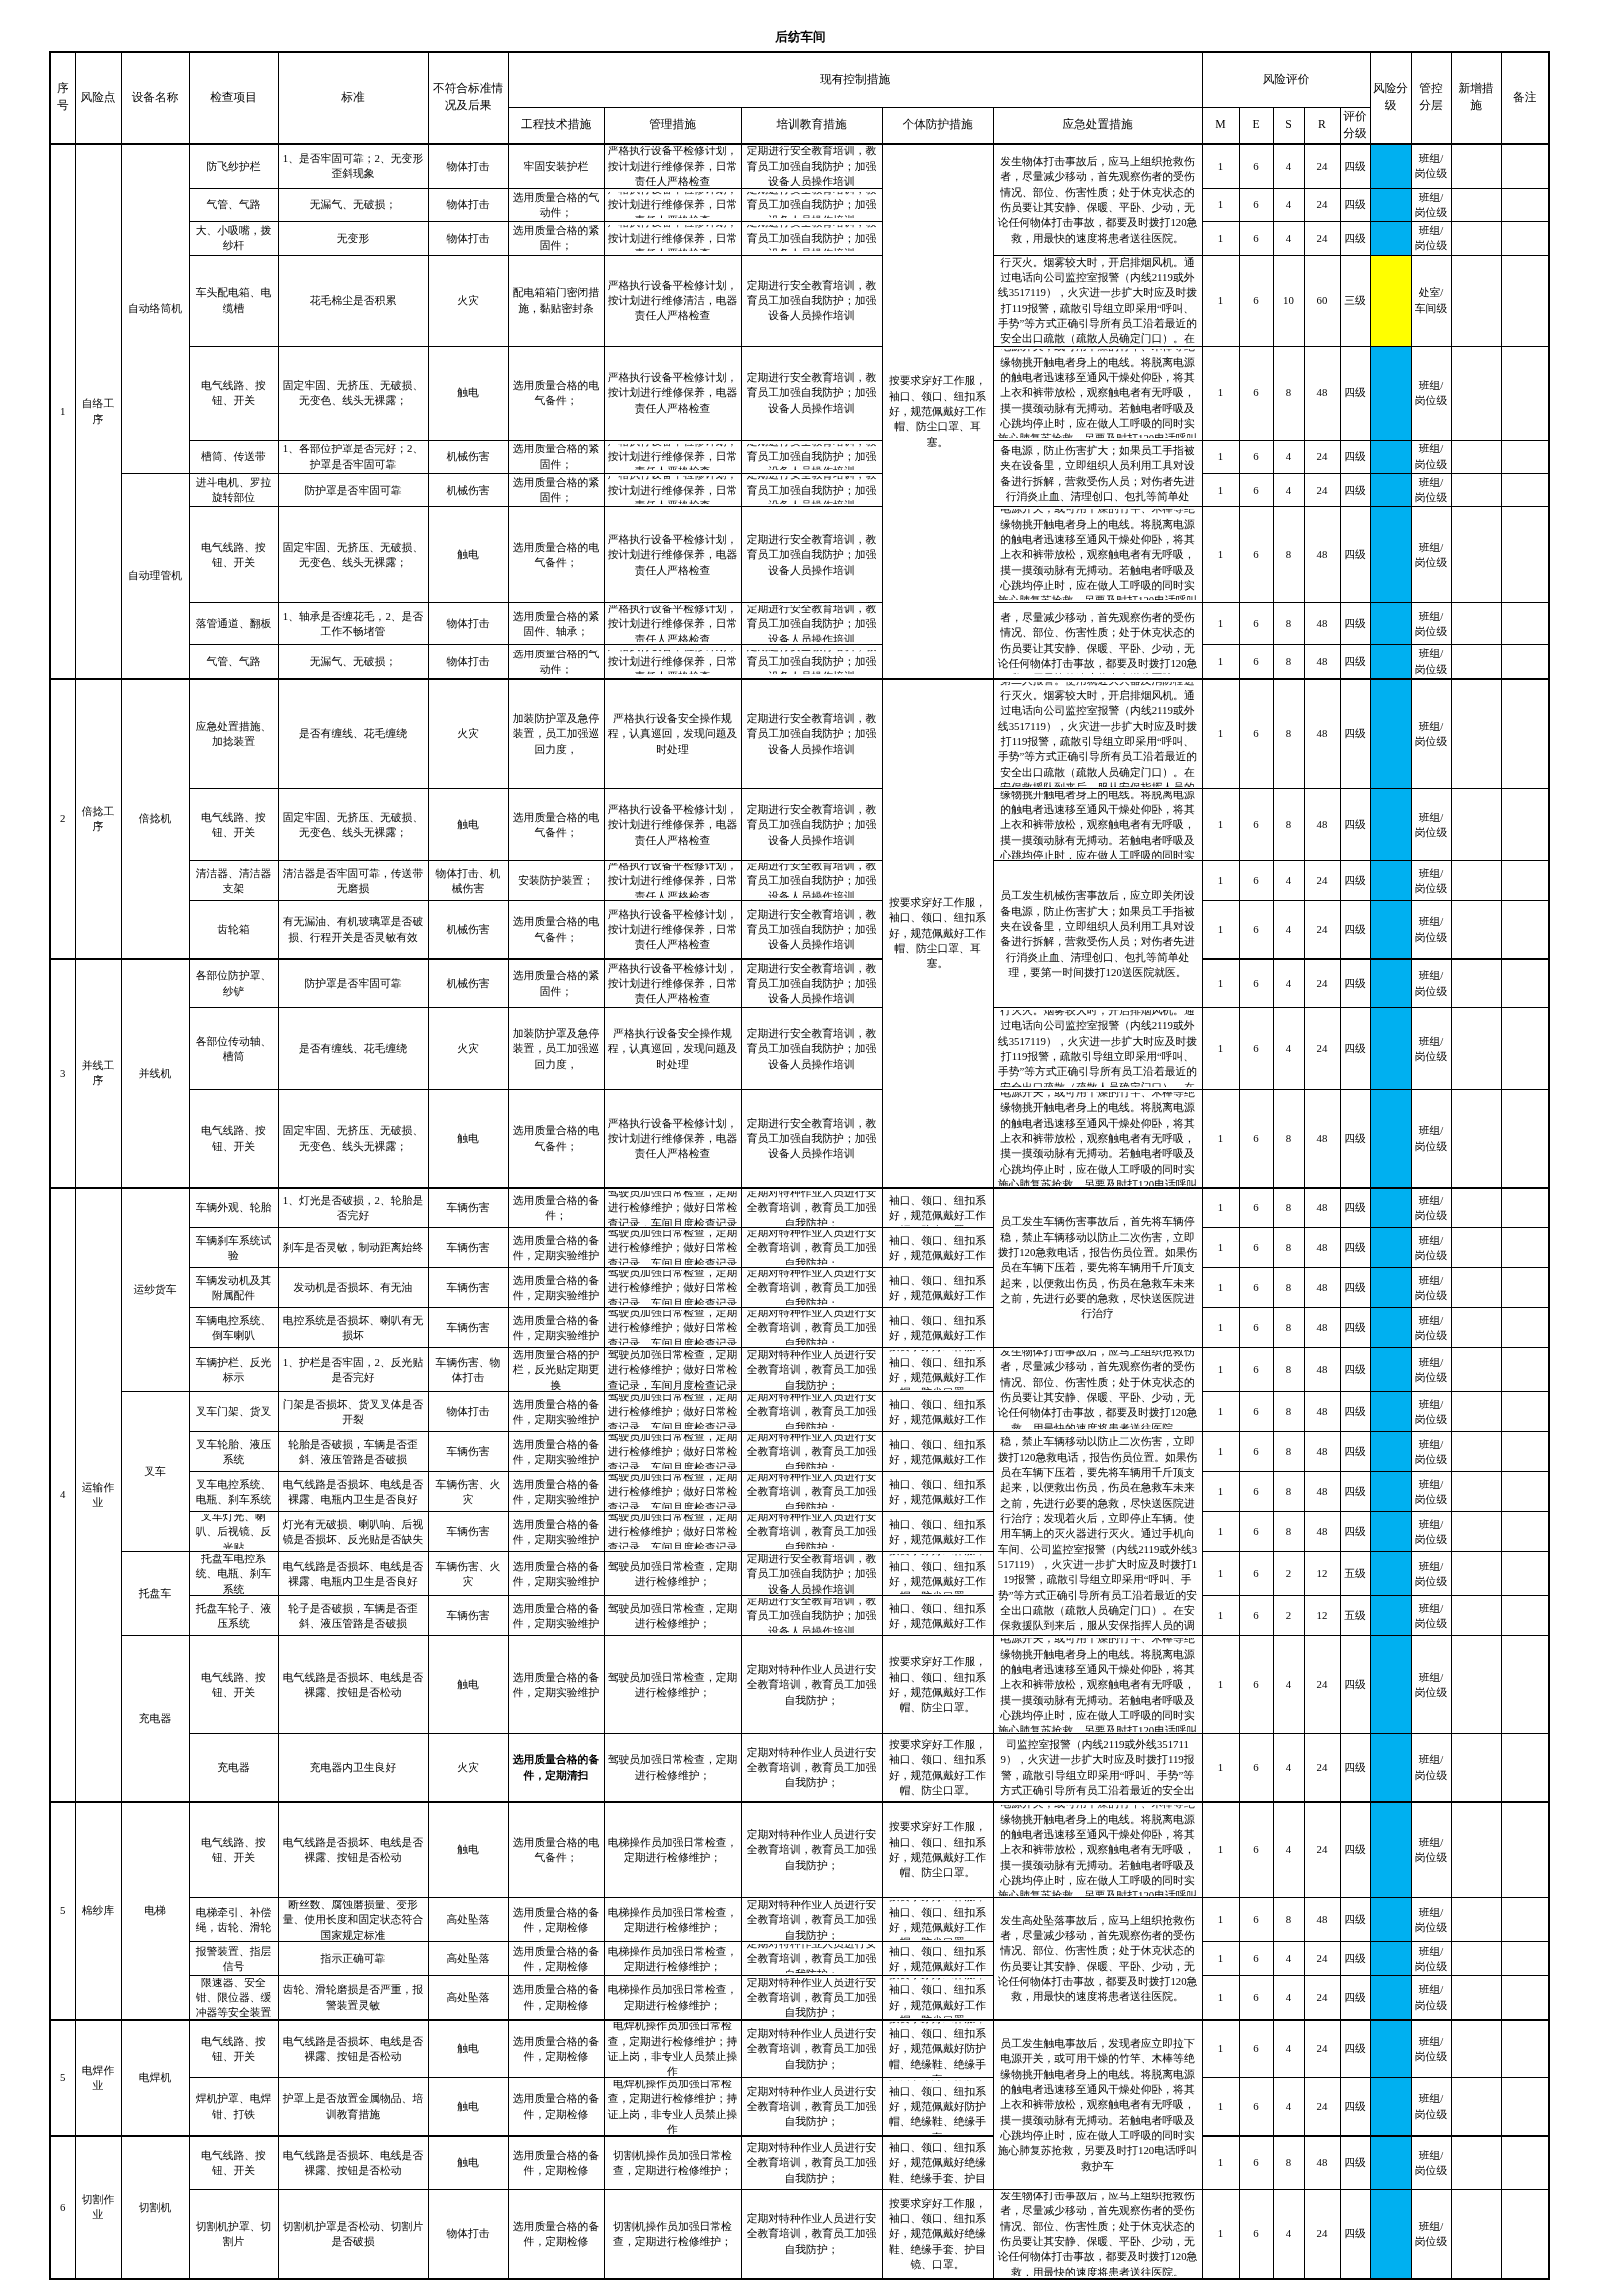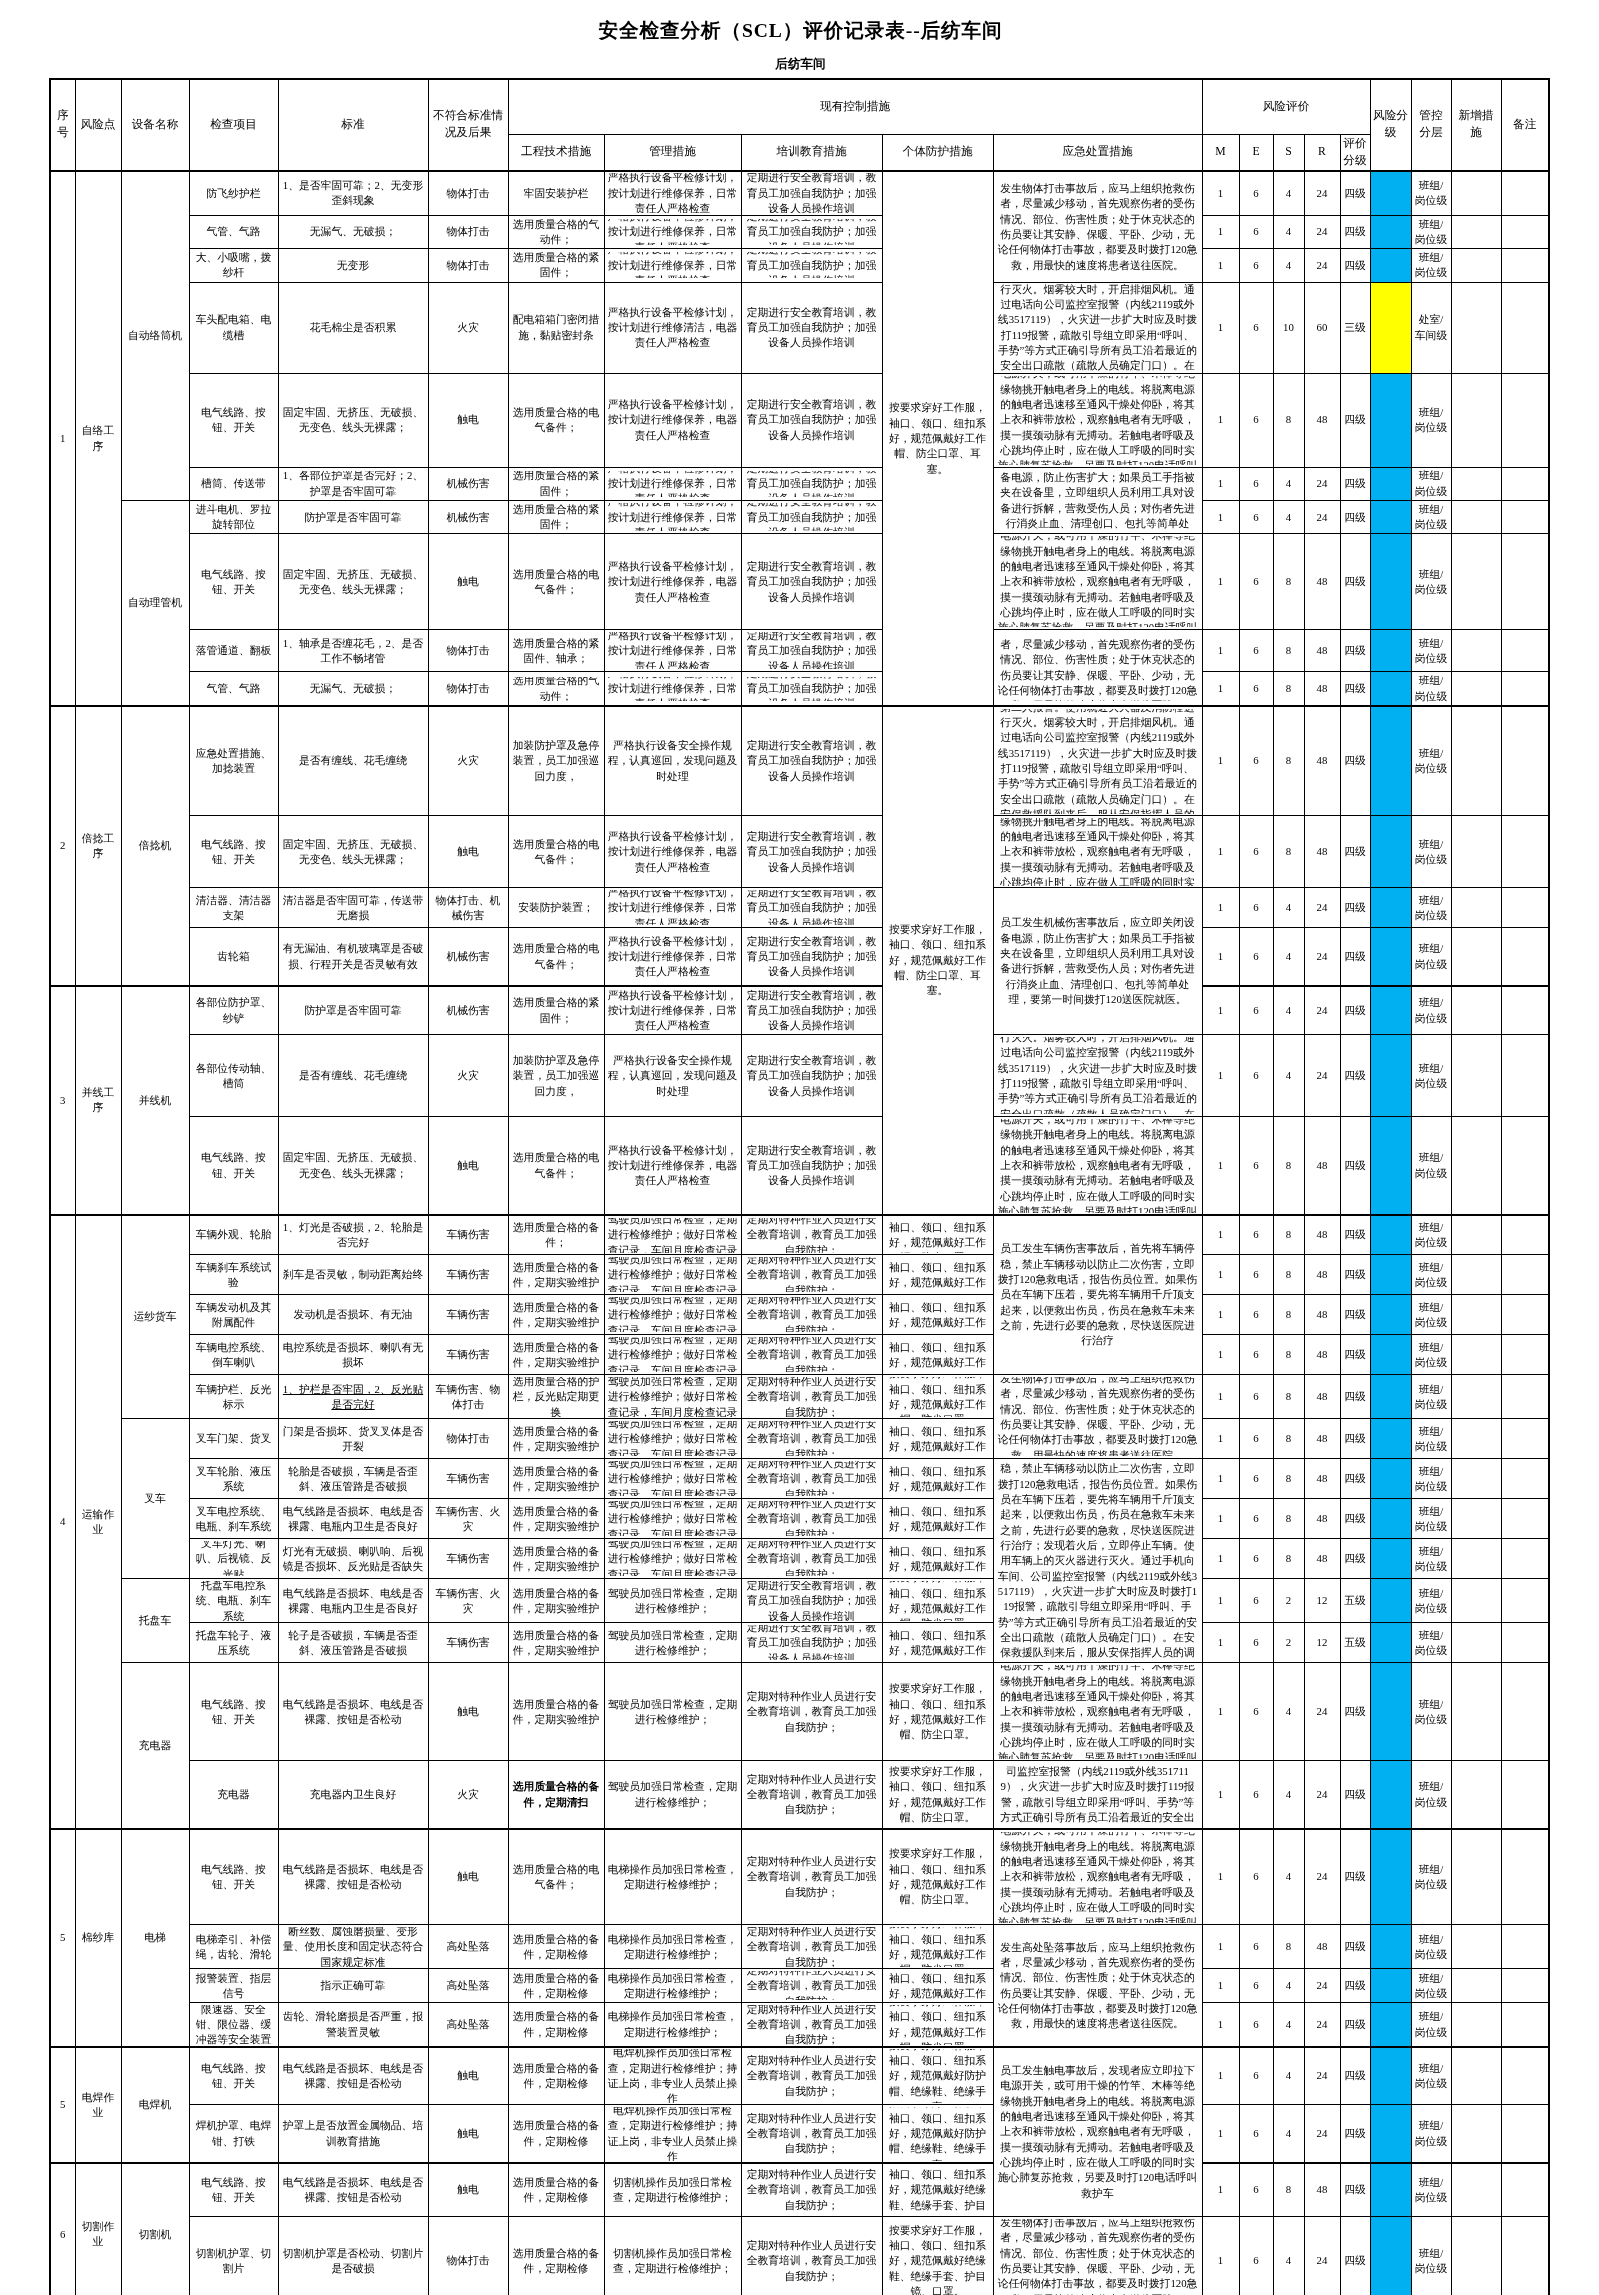--- a/index.html
+++ b/index.html
@@ -16,21 +16,20 @@
   table.scl thead th{font-size:11.7px;}
   table.scl thead tr.sub th{border-bottom:1.9px solid #000;}
   tr.sec > td{border-top:2.3px solid #000;}
   .cw{display:flex;flex-direction:column;justify-content:center;overflow:hidden;}
   .num{font-size:11.2px;}
 </style>
 </head>
 <body>
 
 <div class="page">
-  <div class="title">安全检查分析（SCL）评价记录表--后纺车间</div>
   <div class="subtitle">后纺车间</div>
   <table class="scl" id="scl-table">
       <colgroup>
         <col style="width: 25px;">
         <col style="width: 46px;">
         <col style="width: 68px;">
         <col style="width: 89px;">
         <col style="width: 150px;">
         <col style="width: 80px;">
         <col style="width: 96px;">
@@ -751,21 +750,21 @@
           <td style="background: rgb(0, 176, 240);"></td>
           <td>班组/岗位级</td>
           <td></td>
           <td></td>
         </tr>
         <tr style="height: 44px;">
           <td>
             <div class="cw" style="height: 40px;">车辆护栏、反光标示</div>
           </td>
           <td>
-            <div class="cw" style="height: 40px; text-decoration: underline;">1、护栏是否牢固，2、反光贴是否完好</div>
+            <div class="cw" style="height: 40px;">1、护栏是否牢固，2、反光贴是否完好</div>
           </td>
           <td>
             <div class="cw" style="height: 40px;">车辆伤害、物体打击</div>
           </td>
           <td>
             <div class="cw" style="height: 40px;">选用质量合格的护栏，反光贴定期更换</div>
           </td>
           <td>
             <div class="cw" style="height: 40px;">驾驶员加强日常检查，定期进行检修维护；做好日常检查记录，车间月度检查记录</div>
           </td>

